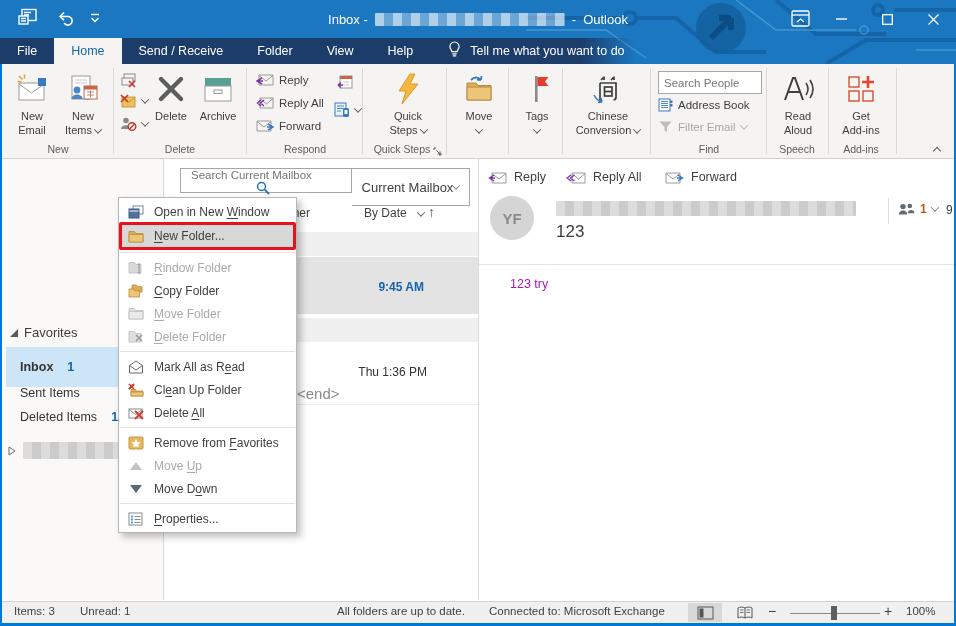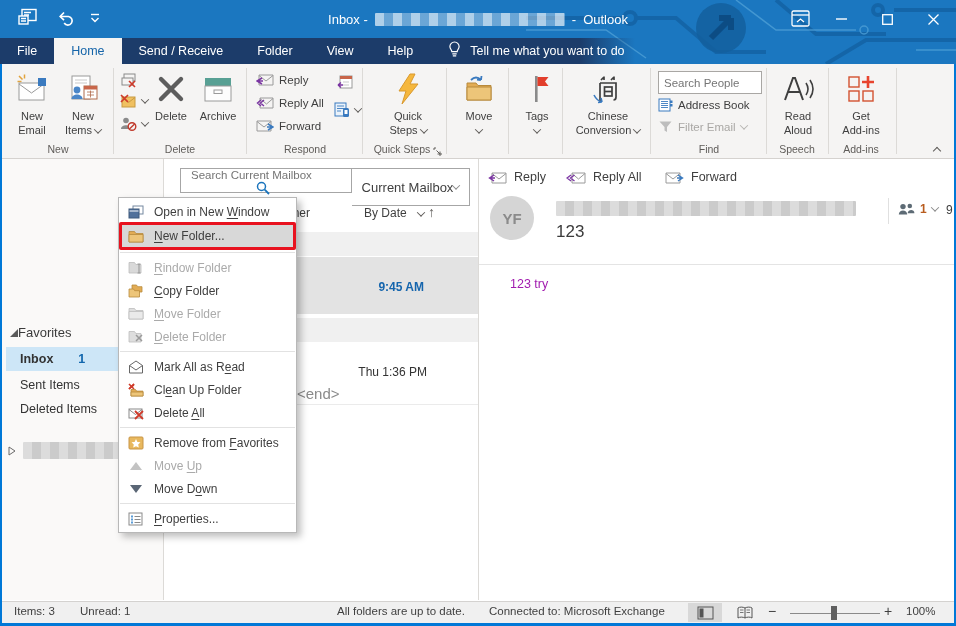--- a/index.html
+++ b/index.html
@@ -43,24 +43,24 @@
   .chv.lt { transform:rotate(135deg); }
   .disabled-txt { color:#a9a7a4 !important; }
   .search-people { position:absolute; left:658px; top:7px; width:104px; height:23px;
                    border:1px solid #a9a7a4; background:#fff; font-size:11.5px; color:#3f3f3f; padding:0 5px;
                    font-family:inherit; }
   .launcher { position:absolute; width:10px; height:10px; }
 
   
   .edge { position:absolute; background:#0078d7; }
   .sidebar { position:absolute; left:2px; top:159px; width:161px; height:441px; background:#faf9f8; }
-  .fav-hdr { position:absolute; left:8px; top:166px; display:flex; align-items:center; 
+  .fav-hdr { position:absolute; left:8px; top:166px; display:flex; align-items:center; gap:6px;
              font-size:13px; color:#3b3b3b; }
-  .srow-item { position:absolute; left:4px; width:155px; height:24px; display:flex; align-items:center;
-               padding-left:14px; gap:25px; font-size:12.5px; color:#333; }
+  .srow-item { position:absolute; left:4px; width:155px; height:40px; display:flex; align-items:center;
+               padding-left:14px; gap:14px; font-size:12.5px; color:#333; }
   .srow-item.sel { background:#cde6f7; font-weight:bold; }
   .cnt { color:#1166ad; font-weight:bold; }
   .pane-collapse { position:absolute; left:142px; top:167px; }
   .acct { position:absolute; left:6px; top:283px; display:flex; align-items:center; gap:7px; }
   .redact { background:repeating-linear-gradient(90deg,#dcdcdc 0 9px,#cbcbcb 9px 18px); border-radius:1px; }
 
   .vdiv { position:absolute; top:159px; width:1px; height:441px; background:#dcdad7; }
 
   
   .mlist { position:absolute; left:164px; top:159px; width:314px; height:441px; background:#fff; }

